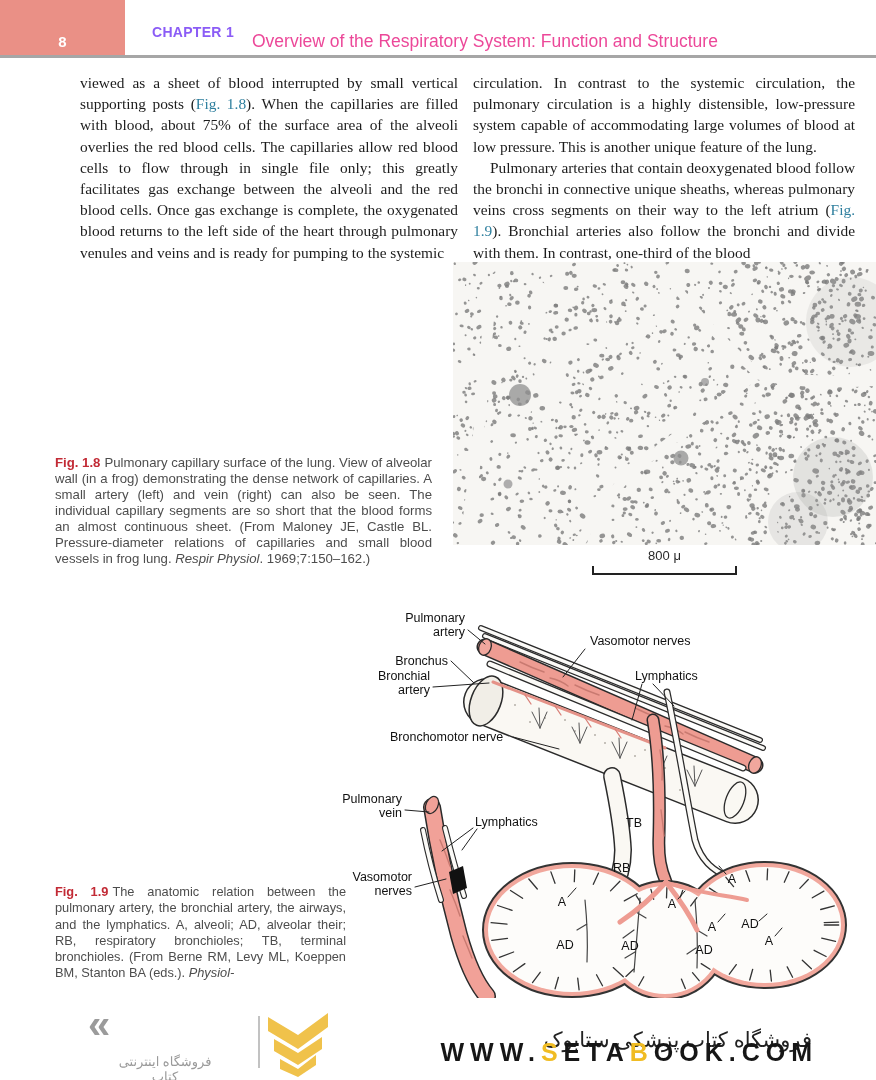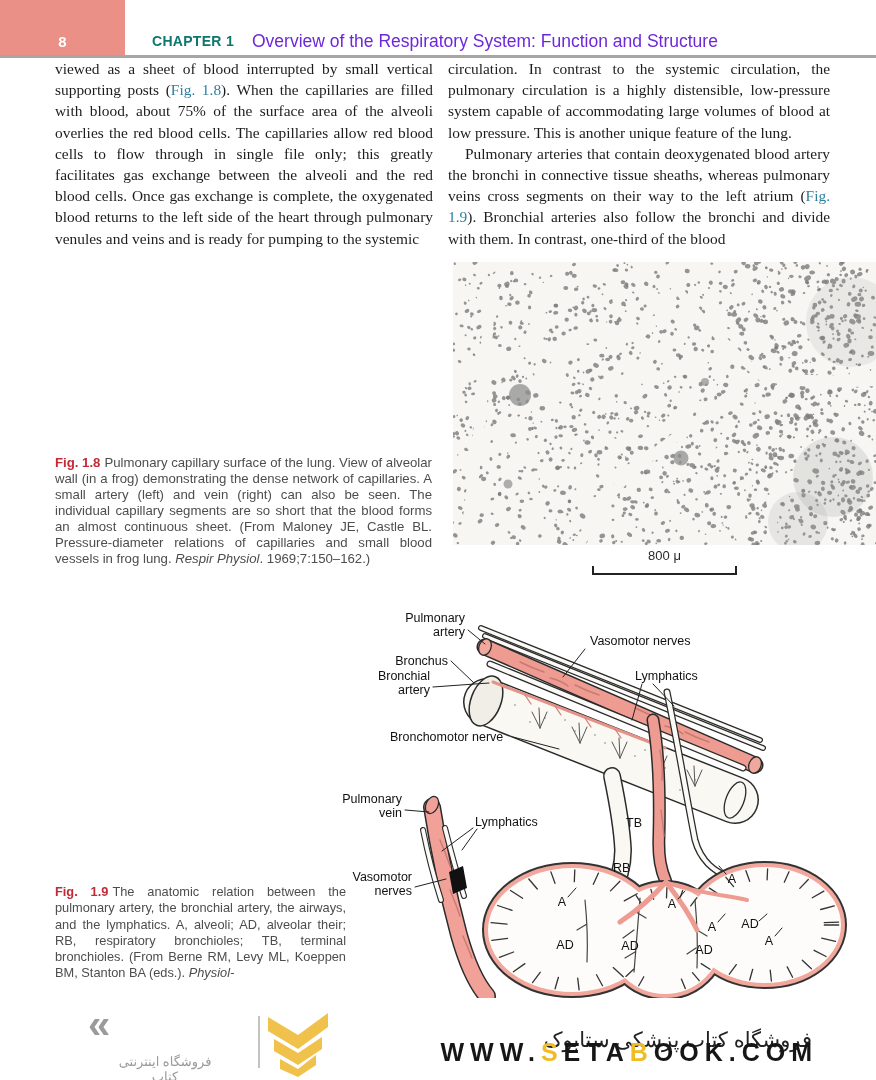--- a/index.html
+++ b/index.html
@@ -4,27 +4,27 @@
 <style>
   html,body{margin:0;padding:0;background:#fff;}
   .page{position:relative;width:876px;height:1080px;background:#fff;overflow:hidden;
         font-family:"Liberation Sans",sans-serif;}
   .abs{position:absolute;}
 
   
   .pagenum-box{left:0;top:0;width:125px;height:55px;background:#EA9086;
                display:flex;align-items:flex-end;justify-content:center;}
   .pagenum{color:#fff;font-weight:bold;font-size:15px;padding-bottom:5px;}
-  .chapter-label{left:152px;top:33px;font-size:14px;font-weight:bold;color:#0f766e;letter-spacing:.3px;}
-  .chapter-title{left:252px;top:31px;font-size:17.5px;color:#6d28d9;}
+  .chapter-label{left:152px;top:24px;font-size:14px;font-weight:bold;color:#8b5cf6;letter-spacing:.3px;}
+  .chapter-title{left:252px;top:31px;font-size:17.5px;color:#ec4899;}
   .header-rule{left:0;top:55px;width:876px;height:3px;background:#A6A6A6;}
 
   
-  .col{top:58px;width:378px;font-family:"Liberation Serif",serif;font-size:15.4px;
-       line-height:21.2px;color:#1c1c1c;text-align:justify;}
+  .col{top:72px;width:378px;font-family:"Liberation Serif",serif;font-size:15.4px;
+       line-height:21.2px;color:#1c1c1c;text-align:justify;margin-left:25px;}
   .col-left{left:55px;}
   .col-right{left:448px;width:382px;}
   .col p{margin:0;}
   .indent{text-indent:17px;}
   .figref{color:#2E7F9E;}
 
   
   .caption{color:#4d4d4d;text-align:justify;}
   .cap18{left:55px;top:455px;width:377px;font-size:13.2px;line-height:16px;}
   .cap19{left:55px;top:884px;width:291px;font-size:12.8px;line-height:16.3px;}
@@ -72,21 +72,21 @@
   </div>
   <div class="abs chapter-label">CHAPTER 1</div>
   <div class="abs chapter-title">Overview of the Respiratory System: Function and Structure</div>
   <div class="abs header-rule"></div>
 
   <div class="abs col col-left">
     <p><span>viewed as a sheet of blood interrupted by small vertical supporting posts (</span><span class="figref">Fig. 1.8</span><span>). When the capillaries are filled with blood, about 75% of the surface area of the alveoli overlies the red blood cells. The capillaries allow red blood cells to flow through in single file only; this greatly facilitates gas exchange between the alveoli and the red blood cells. Once gas exchange is complete, the oxygenated blood returns to the left side of the heart through pulmonary venules and veins and is ready for pumping to the systemic</span></p>
   </div>
   <div class="abs col col-right">
     <p>circulation. In contrast to the systemic circulation, the pulmonary circulation is a highly distensible, low-pressure system capable of accommodating large volumes of blood at low pressure. This is another unique feature of the lung.</p>
-    <p class="indent"><span>Pulmonary arteries that contain deoxygenated blood artery the bronchi in connective tissue sheaths, whereas pulmonary veins cross segments on their way to the left atrium (</span><span class="figref">Fig. 1.9</span><span>). Bronchial arteries also follow the bronchi and divide with them. In contrast, one-third of the blood</span></p>
+    <p class="indent"><span>Pulmonary arteries that contain deoxygenated blood follow the bronchi in connective unique sheaths, whereas pulmonary veins cross segments on their way to the left atrium (</span><span class="figref">Fig. 1.9</span><span>). Bronchial arteries also follow the bronchi and divide with them. In contrast, one-third of the blood</span></p>
   </div>
 
   <svg class="abs micrograph" width="423" height="283" viewBox="0 0 423 283">
     <rect x="0" y="0" width="423" height="283" fill="#F7F6F3"></rect>
     <g id="mg-dots">
         <ellipse cx="0.0" cy="260.6" rx="1.04" ry="1.16" transform="rotate(20 0.0 260.6)"></ellipse>
         <ellipse cx="225.3" cy="93.2" rx="2.43" ry="1.90" transform="rotate(3 225.3 93.2)"></ellipse>
         <ellipse cx="289.5" cy="180.0" rx="1.85" ry="2.01" transform="rotate(-11 289.5 180.0)"></ellipse>
         <ellipse cx="299.4" cy="197.5" rx="0.97" ry="0.79" transform="rotate(-2 299.4 197.5)"></ellipse>
         <ellipse cx="390.2" cy="228.5" rx="0.99" ry="0.90" transform="rotate(38 390.2 228.5)"></ellipse>

